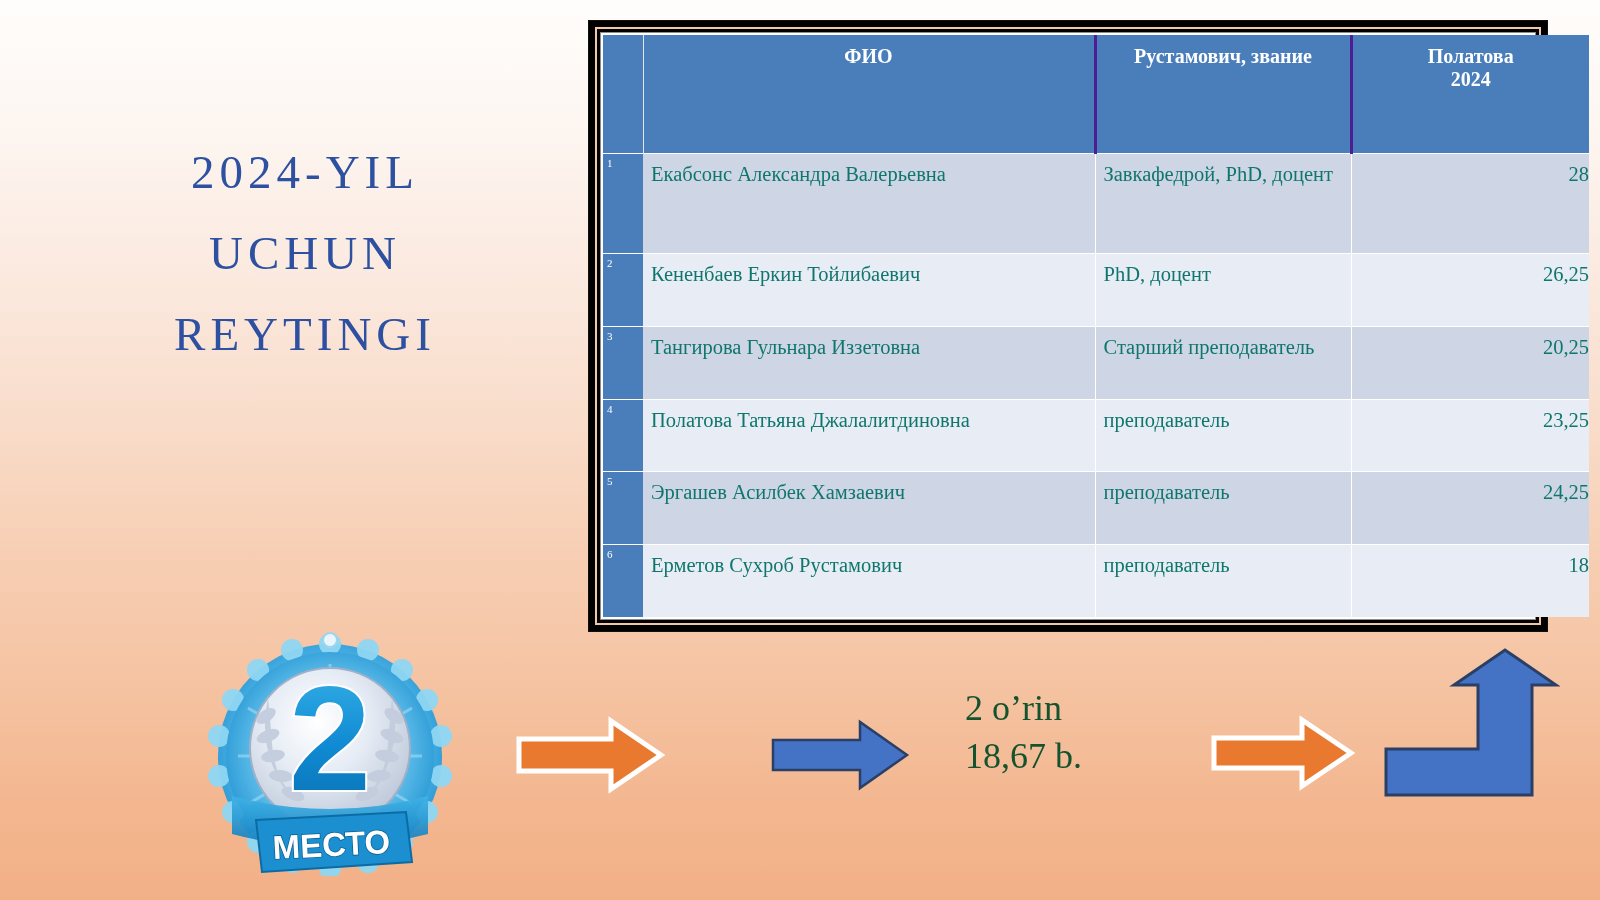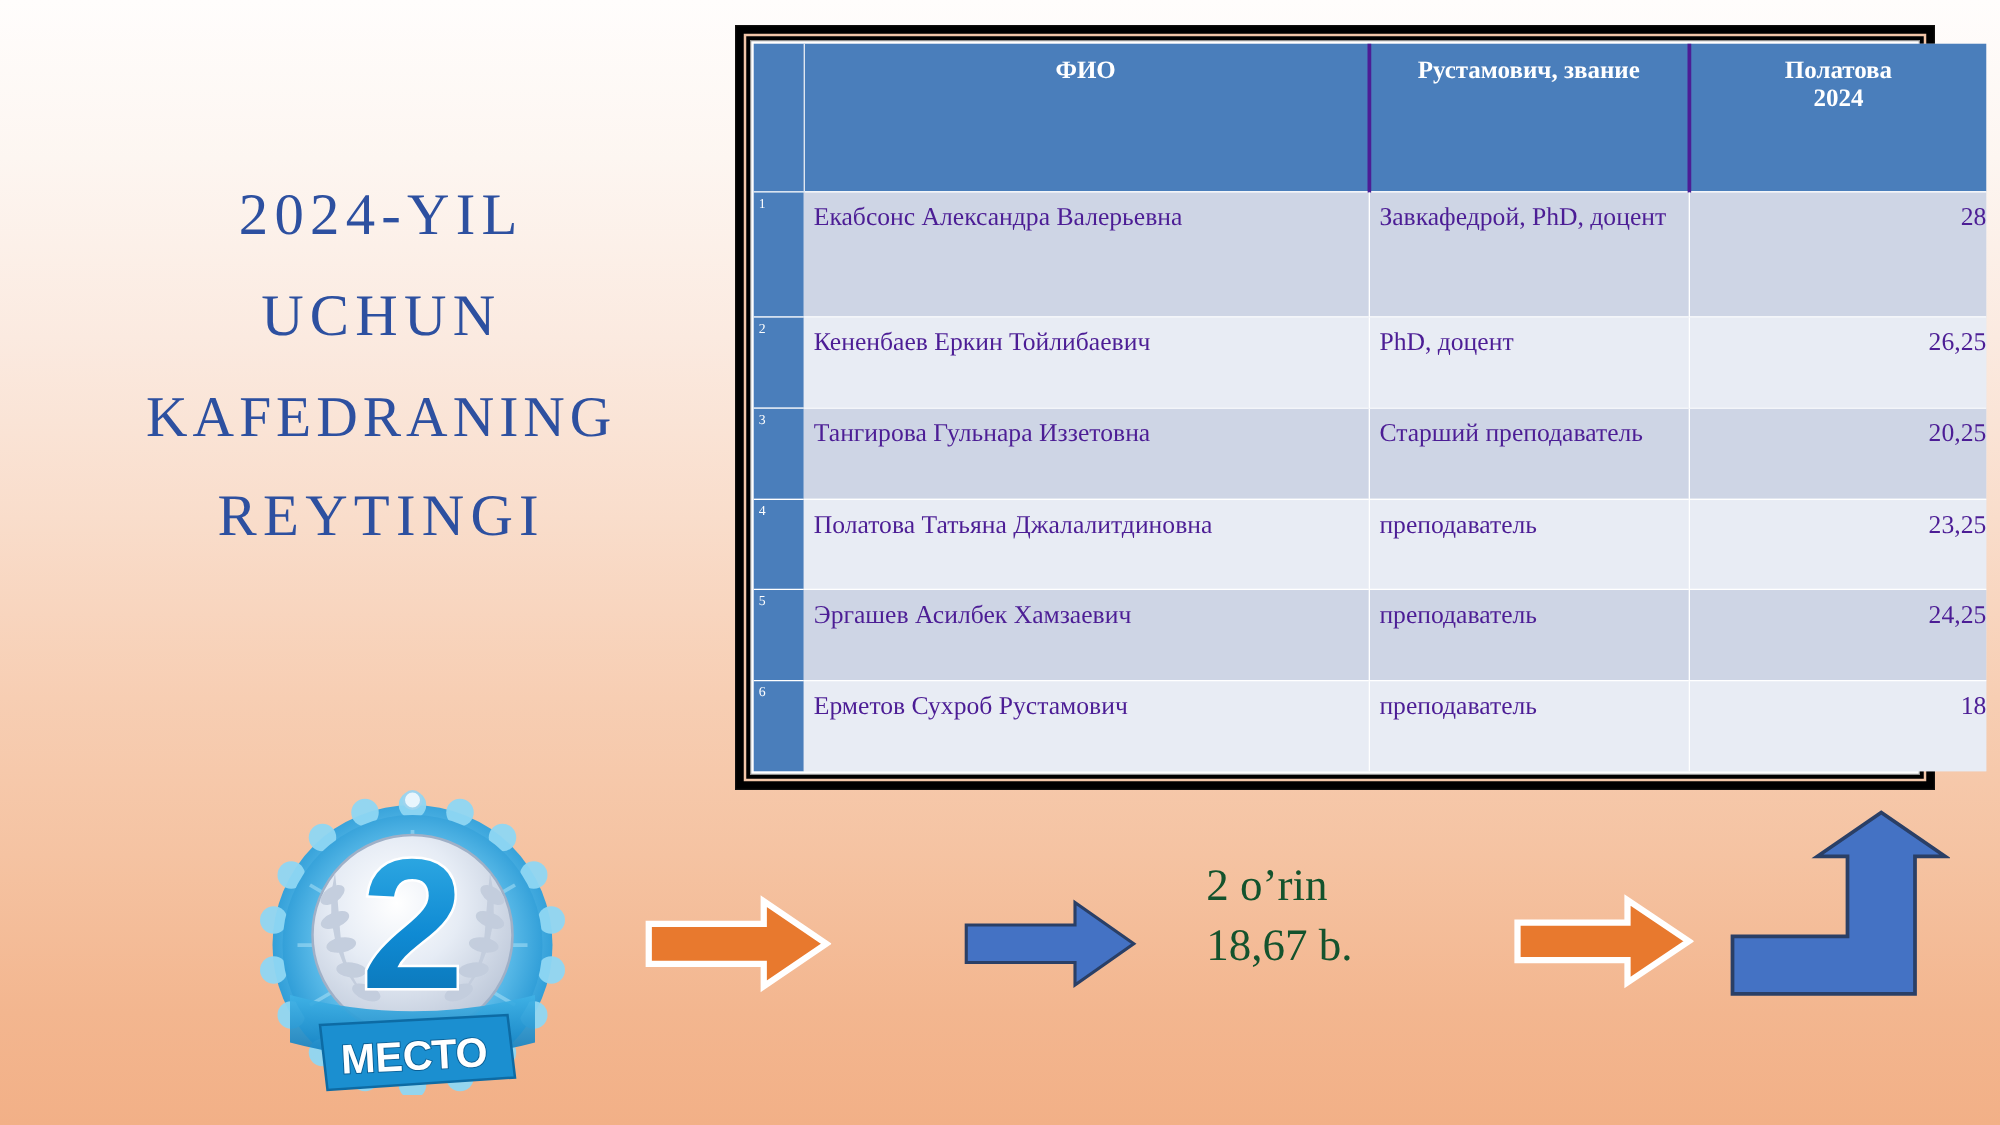--- a/index.html
+++ b/index.html
@@ -120,21 +120,21 @@
   }
   table.rating thead th.th-last { border-right: none; }
   .th-sub { display:block; }
 
   table.rating tbody tr.odd td { background: #ced5e5; }
   table.rating tbody tr.even td { background: #e8ecf4; }
 
   table.rating tbody td {
     vertical-align: top;
     font-size: 20.5px;
-    color: #4c1d95;
+    color: #0f766e;
     padding: 9px 0 0 8px;
     border-top: 1px solid #ffffff;
     border-right: 1px solid #ffffff;
     box-sizing: border-box;
   }
   table.rating tbody td.td-last { border-right: none; }
   table.rating tbody td.td-num {
     background: #4a7ebb !important;
     color: #ffffff;
     font-size: 11px;
@@ -175,21 +175,20 @@
   .arrow-up { position:absolute; left: 875px; top: -10px; }
 </style>
 </head>
 <body>
 
 <div class="slide">
 
   <div class="title-block">
     <span class="title-line">2024-YIL</span>
     <span class="title-line">UCHUN</span>
-    <span class="title-line wide">KAFEDRANING</span>
     <span class="title-line">REYTINGI</span>
   </div>
 
   <div class="medal-wrap">
     <svg class="medal-svg" viewBox="0 0 244 248">
       <defs>
         <radialGradient id="gGlow" cx="50%" cy="48%" r="58%">
           <stop offset="0%" stop-color="#bfe8fb"></stop>
           <stop offset="55%" stop-color="#6cc6ef"></stop>
           <stop offset="100%" stop-color="#1a8fcf"></stop>

